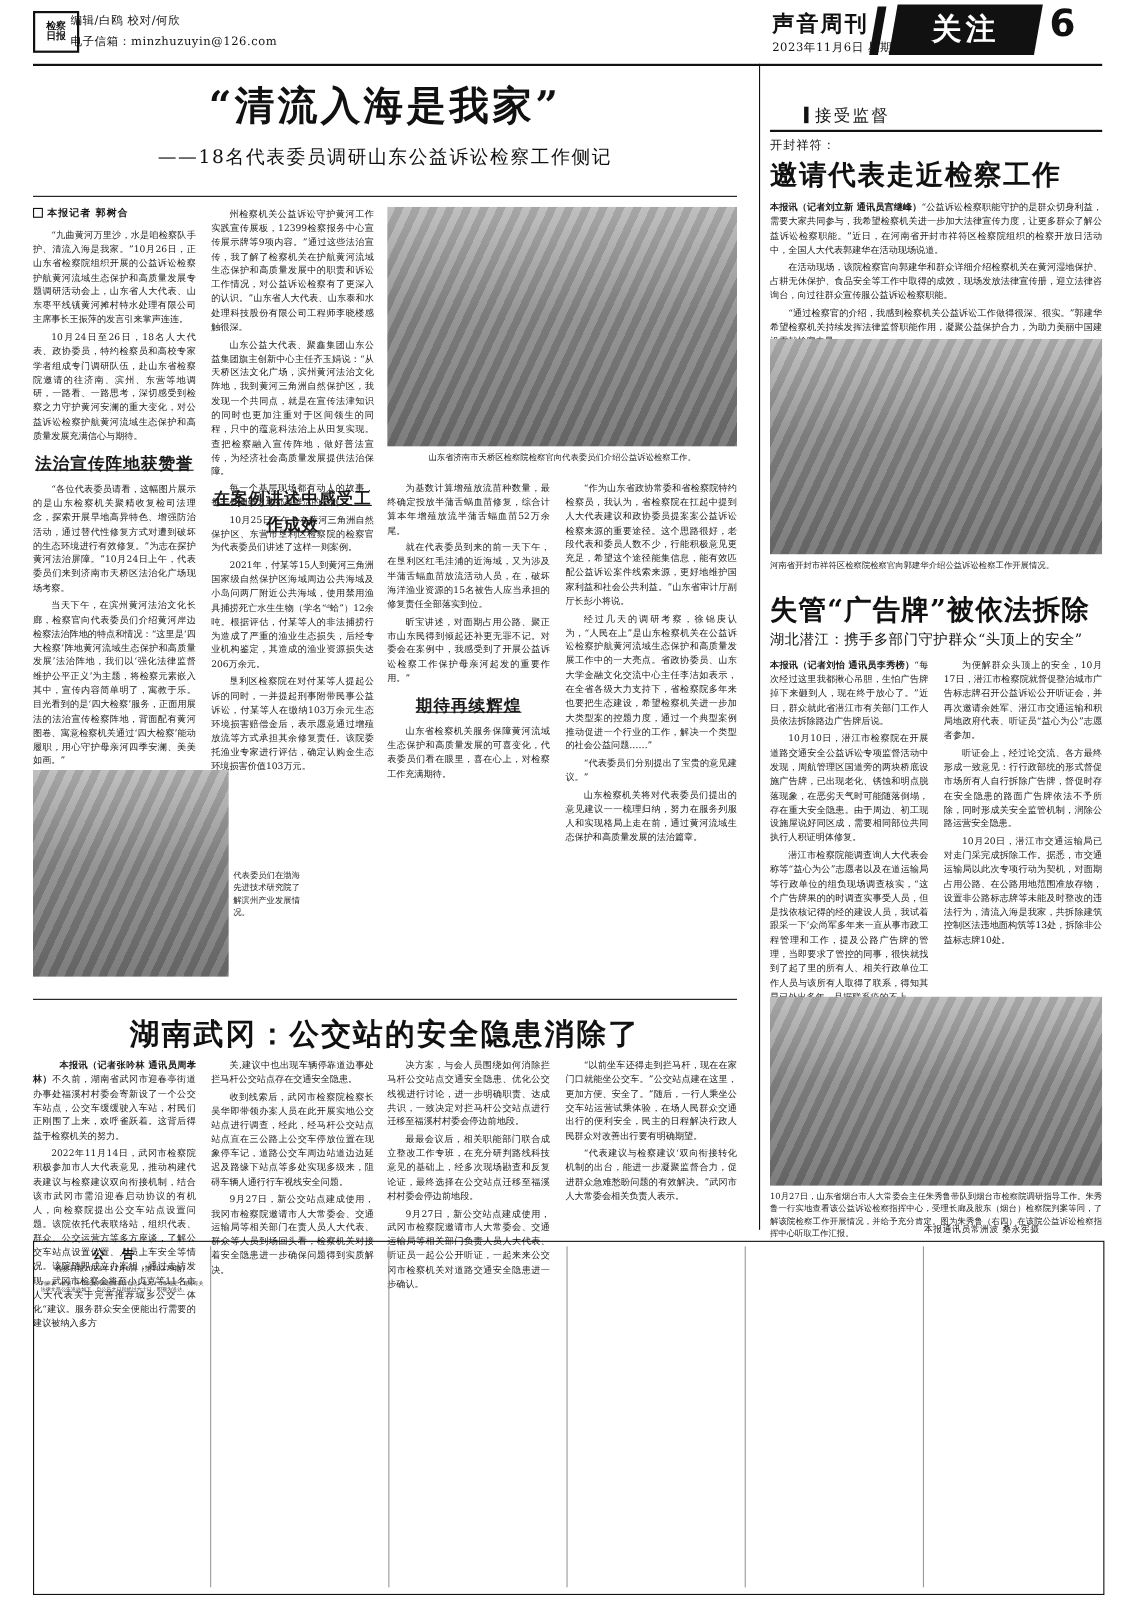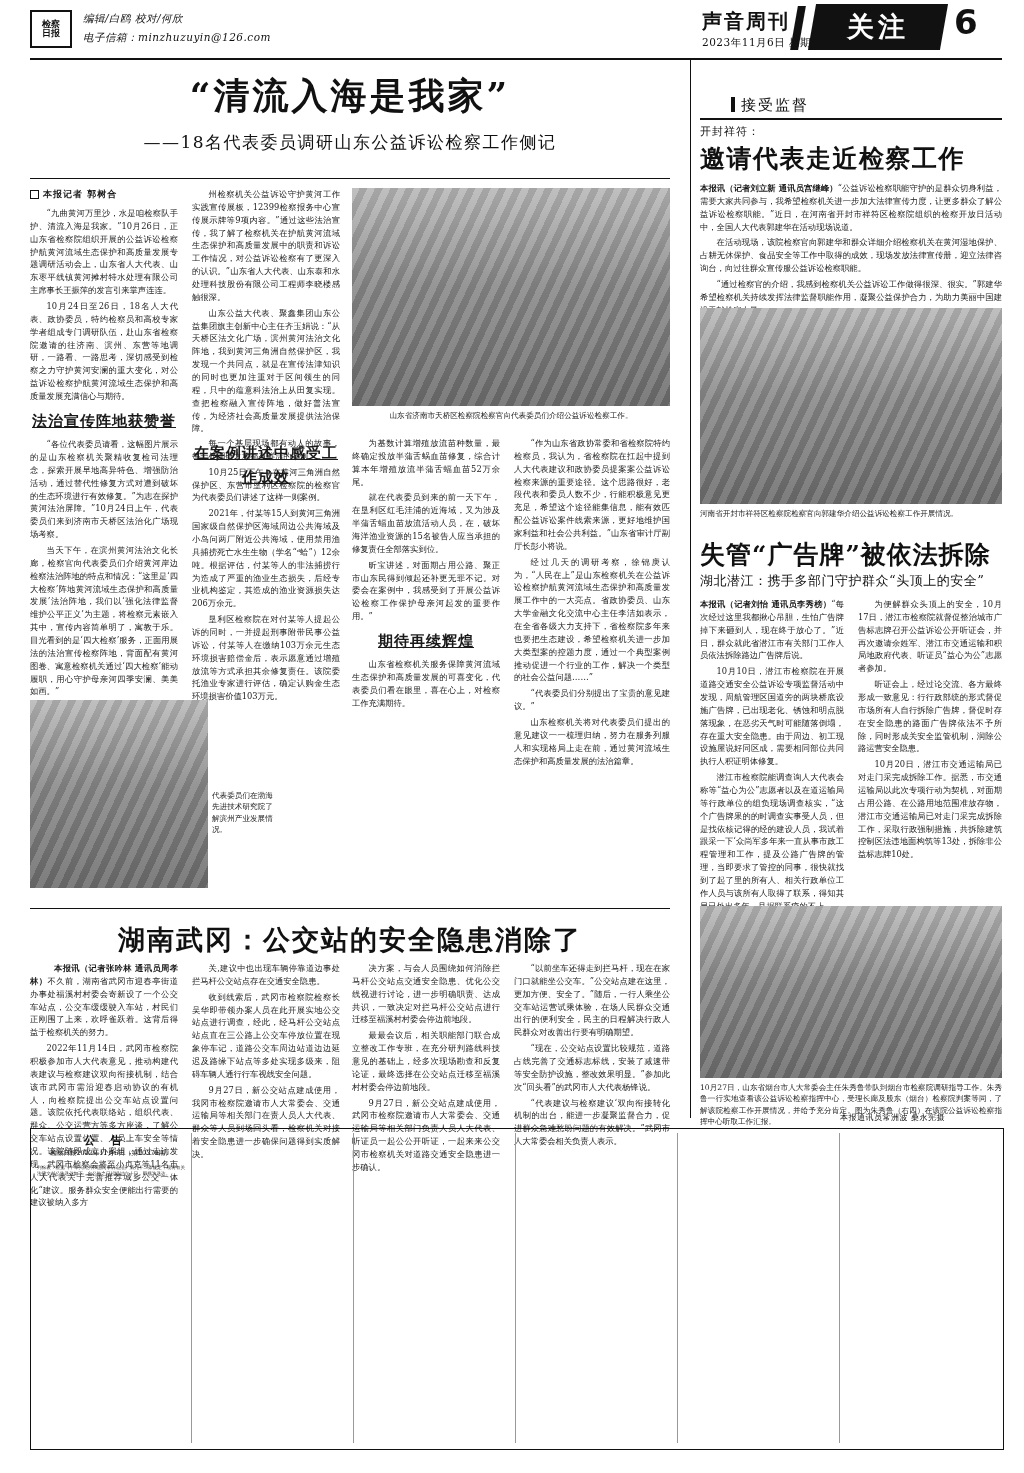--- a/index.html
+++ b/index.html
@@ -3,21 +3,21 @@
 <meta charset="utf-8">
 <style>
   html,body{margin:0;padding:0;background:#fff;}
   body{width:1024px;height:1473px;font-family:"DejaVu Serif","Liberation Serif",serif;color:#111;}
   .page{position:relative;width:1024px;height:1473px;overflow:hidden;background:#fff;}
 
   
   .masthead{position:absolute;left:0;top:0;width:1024px;height:62px;}
   .logo-box{position:absolute;left:30px;top:10px;width:38px;height:34px;border:2px solid #111;display:flex;flex-direction:column;align-items:center;justify-content:center;line-height:1;}
   .logo-box span{font-size:9px;font-weight:bold;}
-  .credits{position:absolute;left:83px;top:12px;font-size:10.5px;letter-spacing:.5px;font-style:italic;}
+  .credits{position:absolute;left:64px;top:12px;font-size:10.5px;letter-spacing:.5px;}
   .credits div{margin-bottom:5px;}
   .mast-right{position:absolute;left:662px;top:6px;width:340px;height:48px;}
   .mast-title{position:absolute;left:40px;top:2px;font-size:20px;font-weight:bold;letter-spacing:2px;font-family:"DejaVu Sans","Liberation Sans",sans-serif;}
   .mast-date{position:absolute;left:40px;top:30px;font-size:10.5px;letter-spacing:.5px;}
   .mast-black{position:absolute;left:150px;top:-2px;width:132px;height:46px;background:#111;transform:skewX(-10deg);}
   .mast-black span{display:block;transform:skewX(10deg);color:#fff;font-size:27px;font-weight:bold;letter-spacing:4px;text-align:center;line-height:46px;font-family:"DejaVu Sans","Liberation Sans",sans-serif;}
   .mast-num{position:absolute;left:292px;top:-4px;font-size:34px;font-weight:bold;font-family:"DejaVu Sans","Liberation Sans",sans-serif;}
   .mast-bar{position:absolute;left:132px;top:0px;width:8px;height:44px;background:#111;transform:skewX(-10deg);}
   .rule-top{position:absolute;left:30px;top:58px;width:972px;height:2px;background:#111;}
 
@@ -165,21 +165,21 @@
   <div class="r-sub" style="left:700px;top:572px;">湖北潜江：携手多部门守护群众“头顶上的安全”</div>
 
   <div class="col" style="left:700px;top:598px;width:144px;">
     <p style="text-indent:0;"><span style="font-weight:bold;">本报讯（记者刘怡  通讯员李秀榜）</span><span>“每次经过这里我都揪心吊胆，生怕广告牌掉下来砸到人，现在终于放心了。”近日，群众就此省潜江市有关部门工作人员依法拆除路边广告牌后说。</span></p>
     <p>10月10日，潜江市检察院在开展道路交通安全公益诉讼专项监督活动中发现，周航管理区国道旁的两块桥底设施广告牌，已出现老化、锈蚀和明点脱落现象，在恶劣天气时可能随落倒塌，存在重大安全隐患。由于周边、初工现设施屋说好同区成，需要相同部位共同执行人积证明体修复。</p>
     <p>潜江市检察院能调查询人大代表会称等“益心为公”志愿者以及在道运输局等行政单位的组负现场调查核实，“这个广告牌果的的时调查实事受人员，但是找依核记得的经的建设人员，我试着跟采一下‘众尚军多年来一直从事市政工程管理和工作，提及公路广告牌的管理，当即要求了管控的同事，很快就找到了起了里的所有人、相关行政单位工作人员与该所有人取得了联系，得知其早已外出多年，且据联系疫的不上。</p>
   </div>
   <div class="col" style="left:858px;top:598px;width:144px;">
     <p>为便解群众头顶上的安全，10月17日，潜江市检察院就督促整治城市广告标志牌召开公益诉讼公开听证会，并再次邀请余姓军、潜江市交通运输和积局地政府代表、听证员“益心为公”志愿者参加。</p>
     <p>听证会上，经过论交流、各方最终形成一致意见：行行政部统的形式督促市场所有人自行拆除广告牌，督促时存在安全隐患的路面广告牌依法不予所除，同时形成关安全监管机制，润除公路运营安全隐患。</p>
-    <p>10月20日，潜江市交通运输局已对走门采完成拆除工作。据悉，市交通运输局以此次专项行动为契机，对面期占用公路、在公路用地范围准放存物，潜江市交通运输局已对走门采完成拆除工作，采取行政强制措施，共拆除建筑控制区法违地面构筑等13处，拆除非公益标志牌10处。</p>
+    <p>10月20日，潜江市交通运输局已对走门采完成拆除工作。据悉，市交通运输局以此次专项行动为契机，对面期占用公路、在公路用地范围准放存物，设置非公路标志牌等未能及时整改的违法行为，清流入海是我家，共拆除建筑控制区法违地面构筑等13处，拆除非公益标志牌10处。</p>
   </div>
 
   <div class="photo" style="left:700px;top:906px;width:302px;height:172px;">
       <div class="ph-inner"></div>
     </div>
   <div class="cap" style="left:700px;top:1082px;width:302px;text-align:justify;">10月27日，山东省烟台市人大常委会主任朱秀鲁带队到烟台市检察院调研指导工作。朱秀鲁一行实地查看该公益诉讼检察指挥中心，受理长廊及股东（烟台）检察院判案等同，了解该院检察工作开展情况，并给予充分肯定。图为朱秀鲁（右四）在该院公益诉讼检察指挥中心听取工作汇报。</div>
   <div class="bottom-credit" style="left:840px;top:1112px;">本报通讯员常洲波  桑永宪摄</div>
 
   <div class="rule-r" style="left:30px;top:908px;width:640px;height:1px;"></div>
   <div class="banner-head">湖南武冈：公交站的安全隐患消除了</div>
@@ -193,21 +193,20 @@
     <p>收到线索后，武冈市检察院检察长吴华即带领办案人员在此开展实地公交站点进行调查，经此，经马杆公交站点站点直在三公路上公交车停放位置在现象停车记，道路公交车周边站道边边延迟及路缘下站点等多处实现多级来，阻碍车辆人通行行车视线安全问题。</p>
     <p>9月27日，新公交站点建成使用，我冈市检察院邀请市人大常委会、交通运输局等相关部门在责人员人大代表、群众等人员到场回头看，检察机关对接着安全隐患进一步确保问题得到实质解决。</p>
   </div>
   <div class="col" style="left:352px;top:962px;width:148px;">
     <p>决方案，与会人员围绕如何消除拦马杆公交站点交通安全隐患、优化公交线视进行讨论，进一步明确职责、达成共识，一致决定对拦马杆公交站点进行迁移至福溪村村委会停边前地段。</p>
     <p>最最会议后，相关职能部门联合成立整改工作专班，在充分研判路线科技意见的基础上，经多次现场勘查和反复论证，最终选择在公交站点迁移至福溪村村委会停边前地段。</p>
     <p>9月27日，新公交站点建成使用，武冈市检察院邀请市人大常委会、交通运输局等相关部门负责人员人大代表、听证员一起公公开听证，一起来来公交冈市检察机关对道路交通安全隐患进一步确认。</p>
   </div>
   <div class="col" style="left:514px;top:962px;width:156px;">
     <p>“以前坐车还得走到拦马杆，现在在家门口就能坐公交车。”公交站点建在这里，更加方便、安全了。”随后，一行人乘坐公交车站运营试乘体验，在场人民群众交通出行的便利安全，民主的日程解决行政人民群众对改善出行要有明确期望。</p>
-    <p>“现在，公交站点设置比较规范，道路占线完善了交通标志标线，安装了减速带等安全防护设施，整改效果明显。”参加此次“回头看”的武冈市人大代表杨锋说。</p>
     <p>“代表建议与检察建议‘双向衔接转化机制的出台，能进一步凝聚监督合力，促进群众急难愁盼问题的有效解决。”武冈市人大常委会相关负责人表示。</p>
   </div>
 
   <div class="notice">
     <div class="notice-title">公  告</div>
     <div class="notice-sub">检察日报2023年11月6日（第10379期）</div>
     <div class="tiny" style="left:6px;top:36px;width:148px;">
       <p>列席表：根据《中华人民共和国民事诉讼法》第九十二条规定，现将有关法律文书公告送达如下，自公告之日起经过六十日，即视为送达。</p>
     </div>
     <div class="vline" style="left:160px;top:4px;height:310px;"></div>

